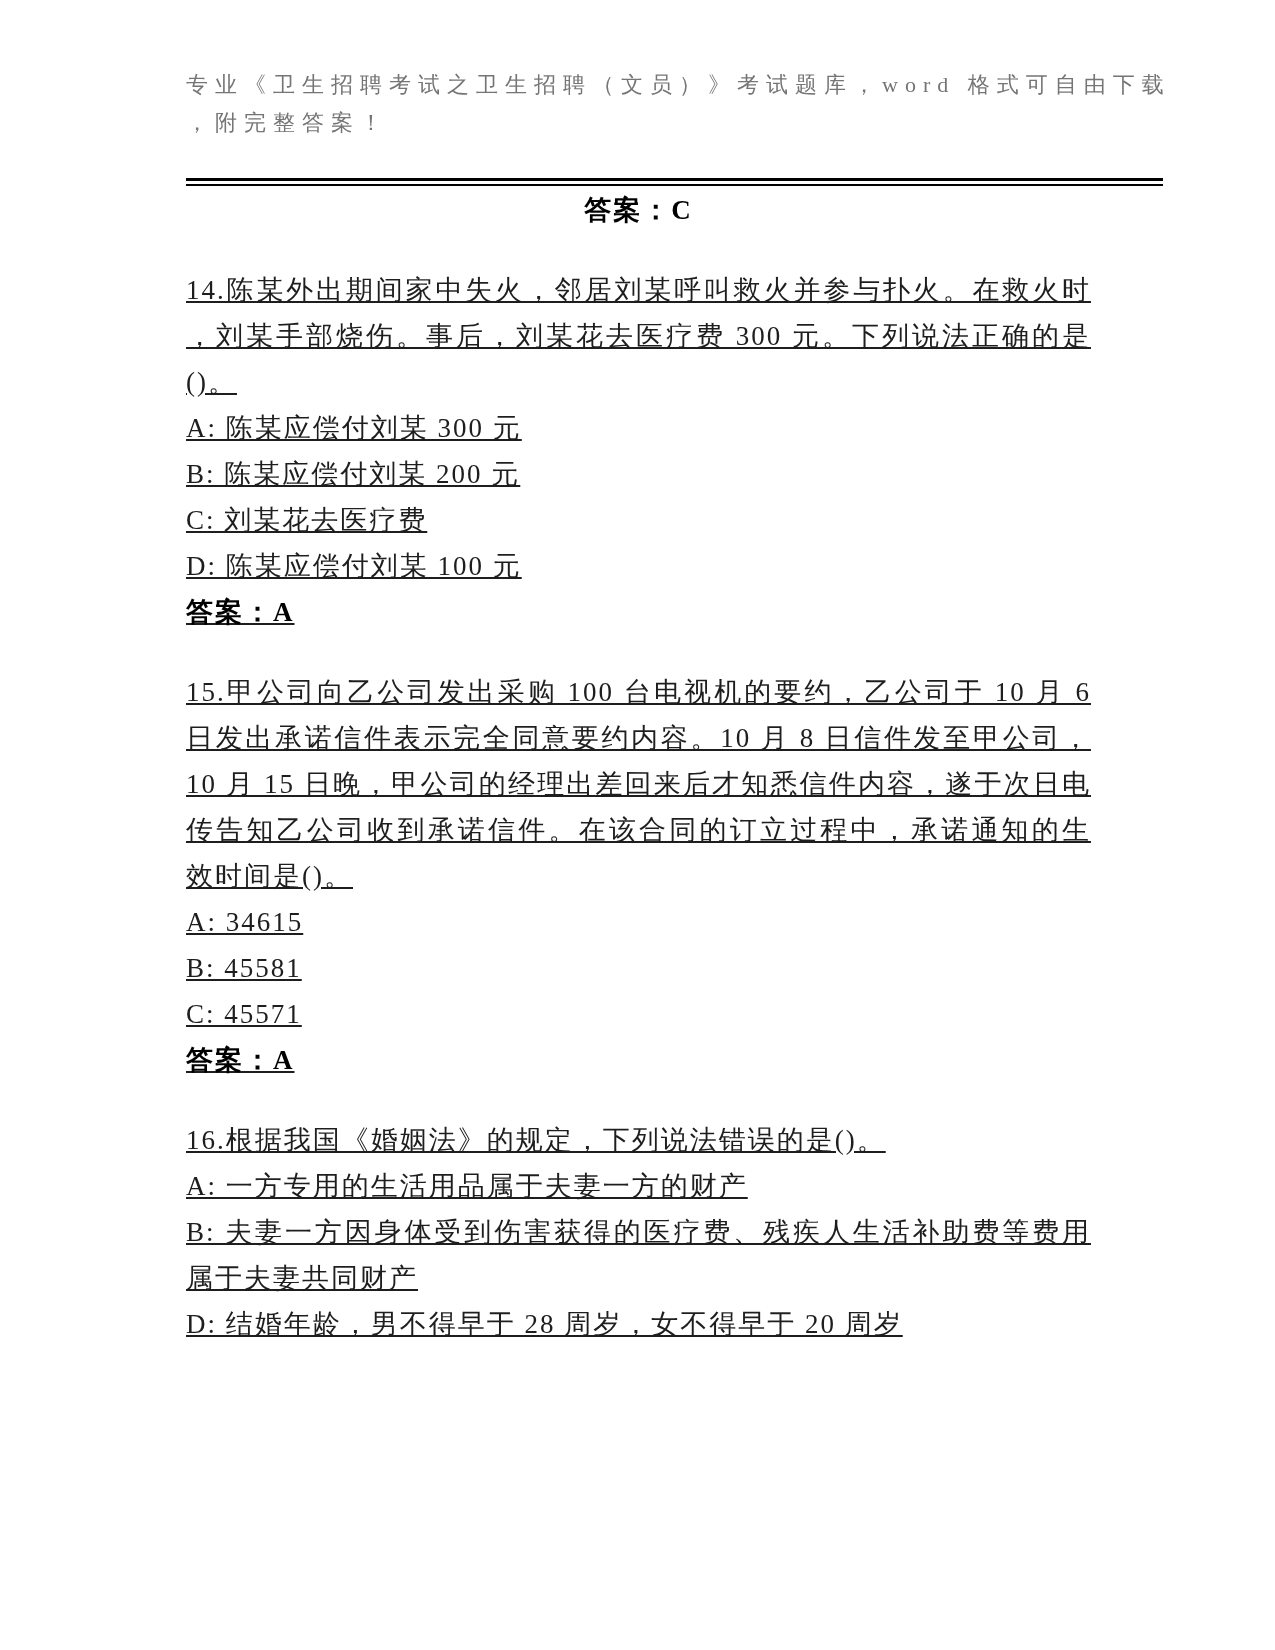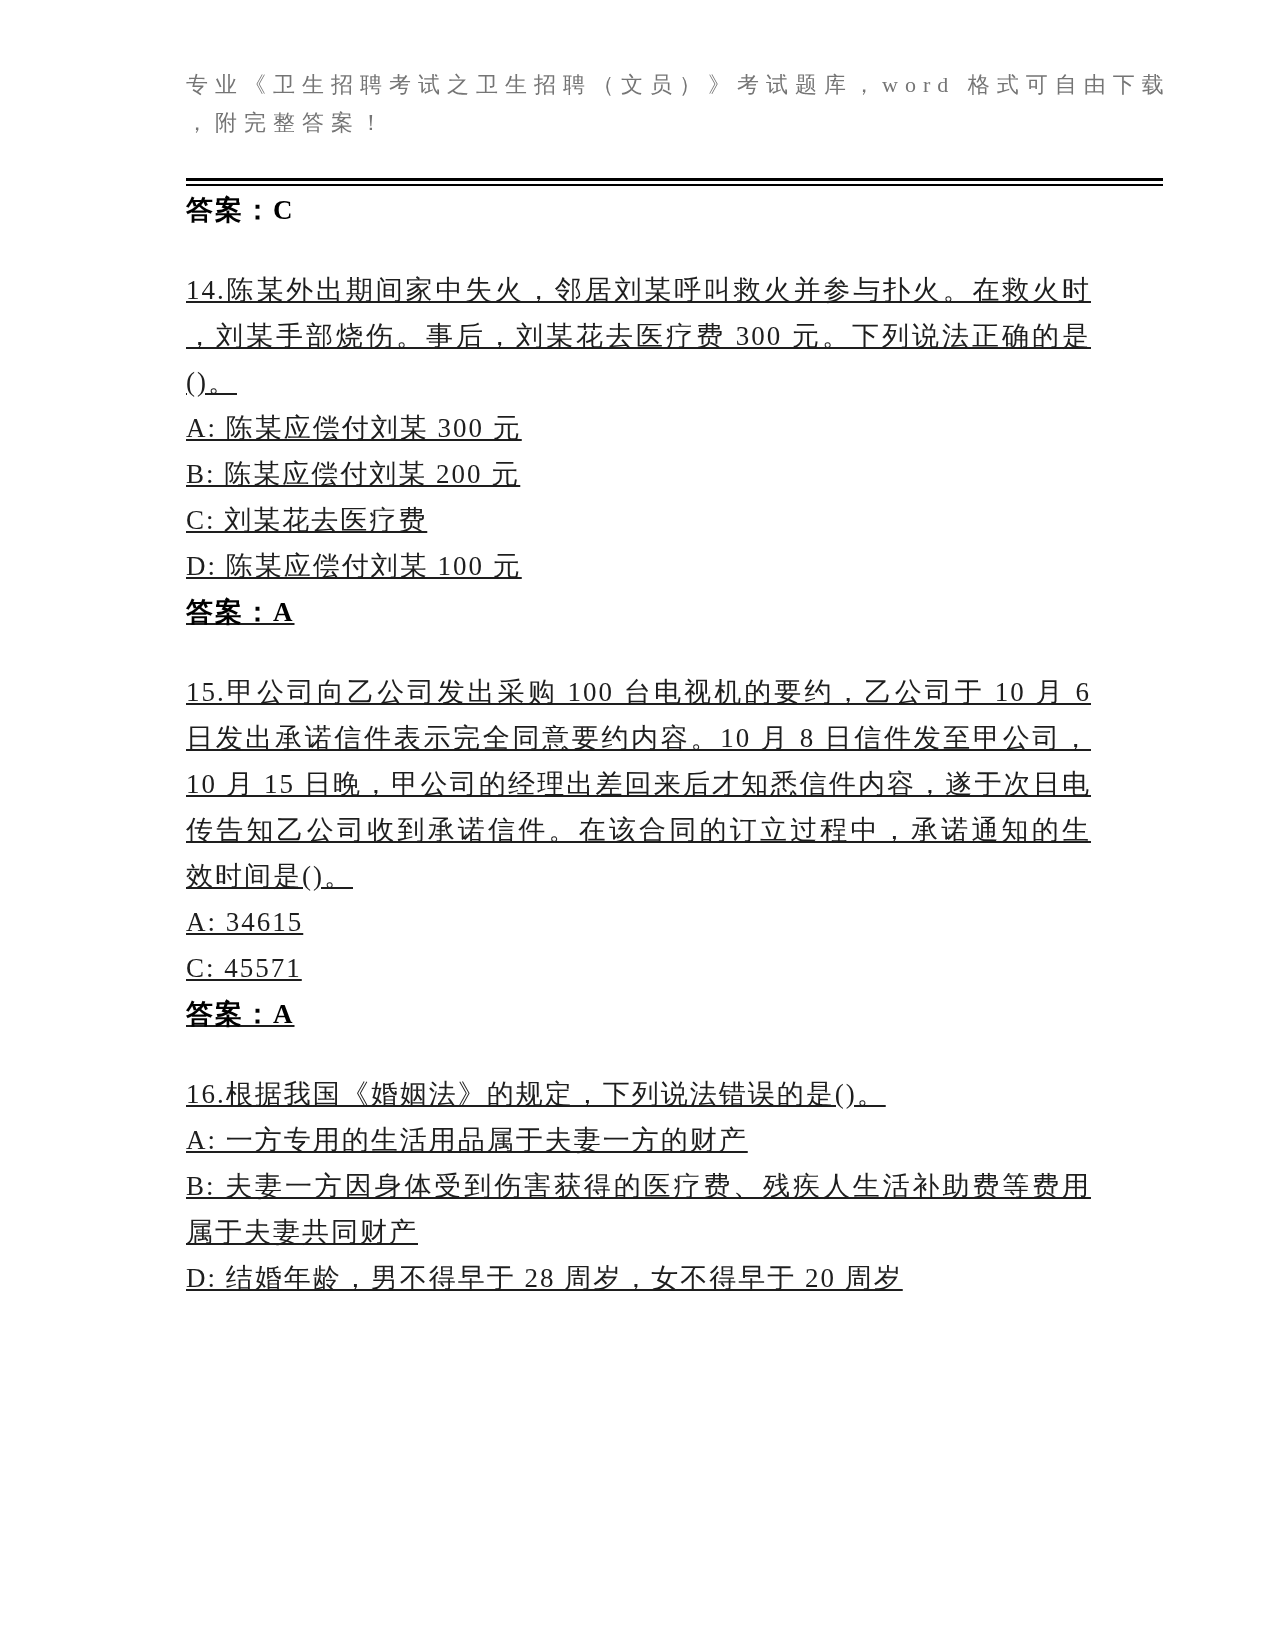--- a/index.html
+++ b/index.html
@@ -48,21 +48,21 @@
   }
   .j {
     text-align: justify;
     text-align-last: justify;
     white-space: normal;
   }
   .answer {
     font-weight: bold;
     color: #000000;
   }
-  .top-answer { margin-top: 1px; }
+  .top-answer { margin-top: 1px; text-align: center; }
   .qblock { margin-top: 34px; text-decoration: underline; }
 </style>
 </head>
 <body>
 
 <div class="page">
   <div class="content">
 
     <div class="doc-header">
       <div class="h-line">专业《卫生招聘考试之卫生招聘（文员）》考试题库，word 格式可自由下载编辑</div>
@@ -84,20 +84,21 @@
       <div class="ln answer">答案：A</div>
     </div>
 
     <div class="qblock">
       <div class="ln j">15.甲公司向乙公司发出采购 100 台电视机的要约，乙公司于 10 月 6</div>
       <div class="ln j">日发出承诺信件表示完全同意要约内容。10 月 8 日信件发至甲公司，</div>
       <div class="ln j">10 月 15 日晚，甲公司的经理出差回来后才知悉信件内容，遂于次日电</div>
       <div class="ln j">传告知乙公司收到承诺信件。在该合同的订立过程中，承诺通知的生</div>
       <div class="ln">效时间是()。</div>
       <div class="ln">A: 34615</div>
+      <div class="ln">B: 45581</div>
       <div class="ln">C: 45571</div>
       <div class="ln answer">答案：A</div>
     </div>
 
     <div class="qblock">
       <div class="ln">16.根据我国《婚姻法》的规定，下列说法错误的是()。</div>
       <div class="ln">A: 一方专用的生活用品属于夫妻一方的财产</div>
       <div class="ln j">B: 夫妻一方因身体受到伤害获得的医疗费、残疾人生活补助费等费用</div>
       <div class="ln">属于夫妻共同财产</div>
       <div class="ln">D: 结婚年龄，男不得早于 28 周岁，女不得早于 20 周岁</div>

